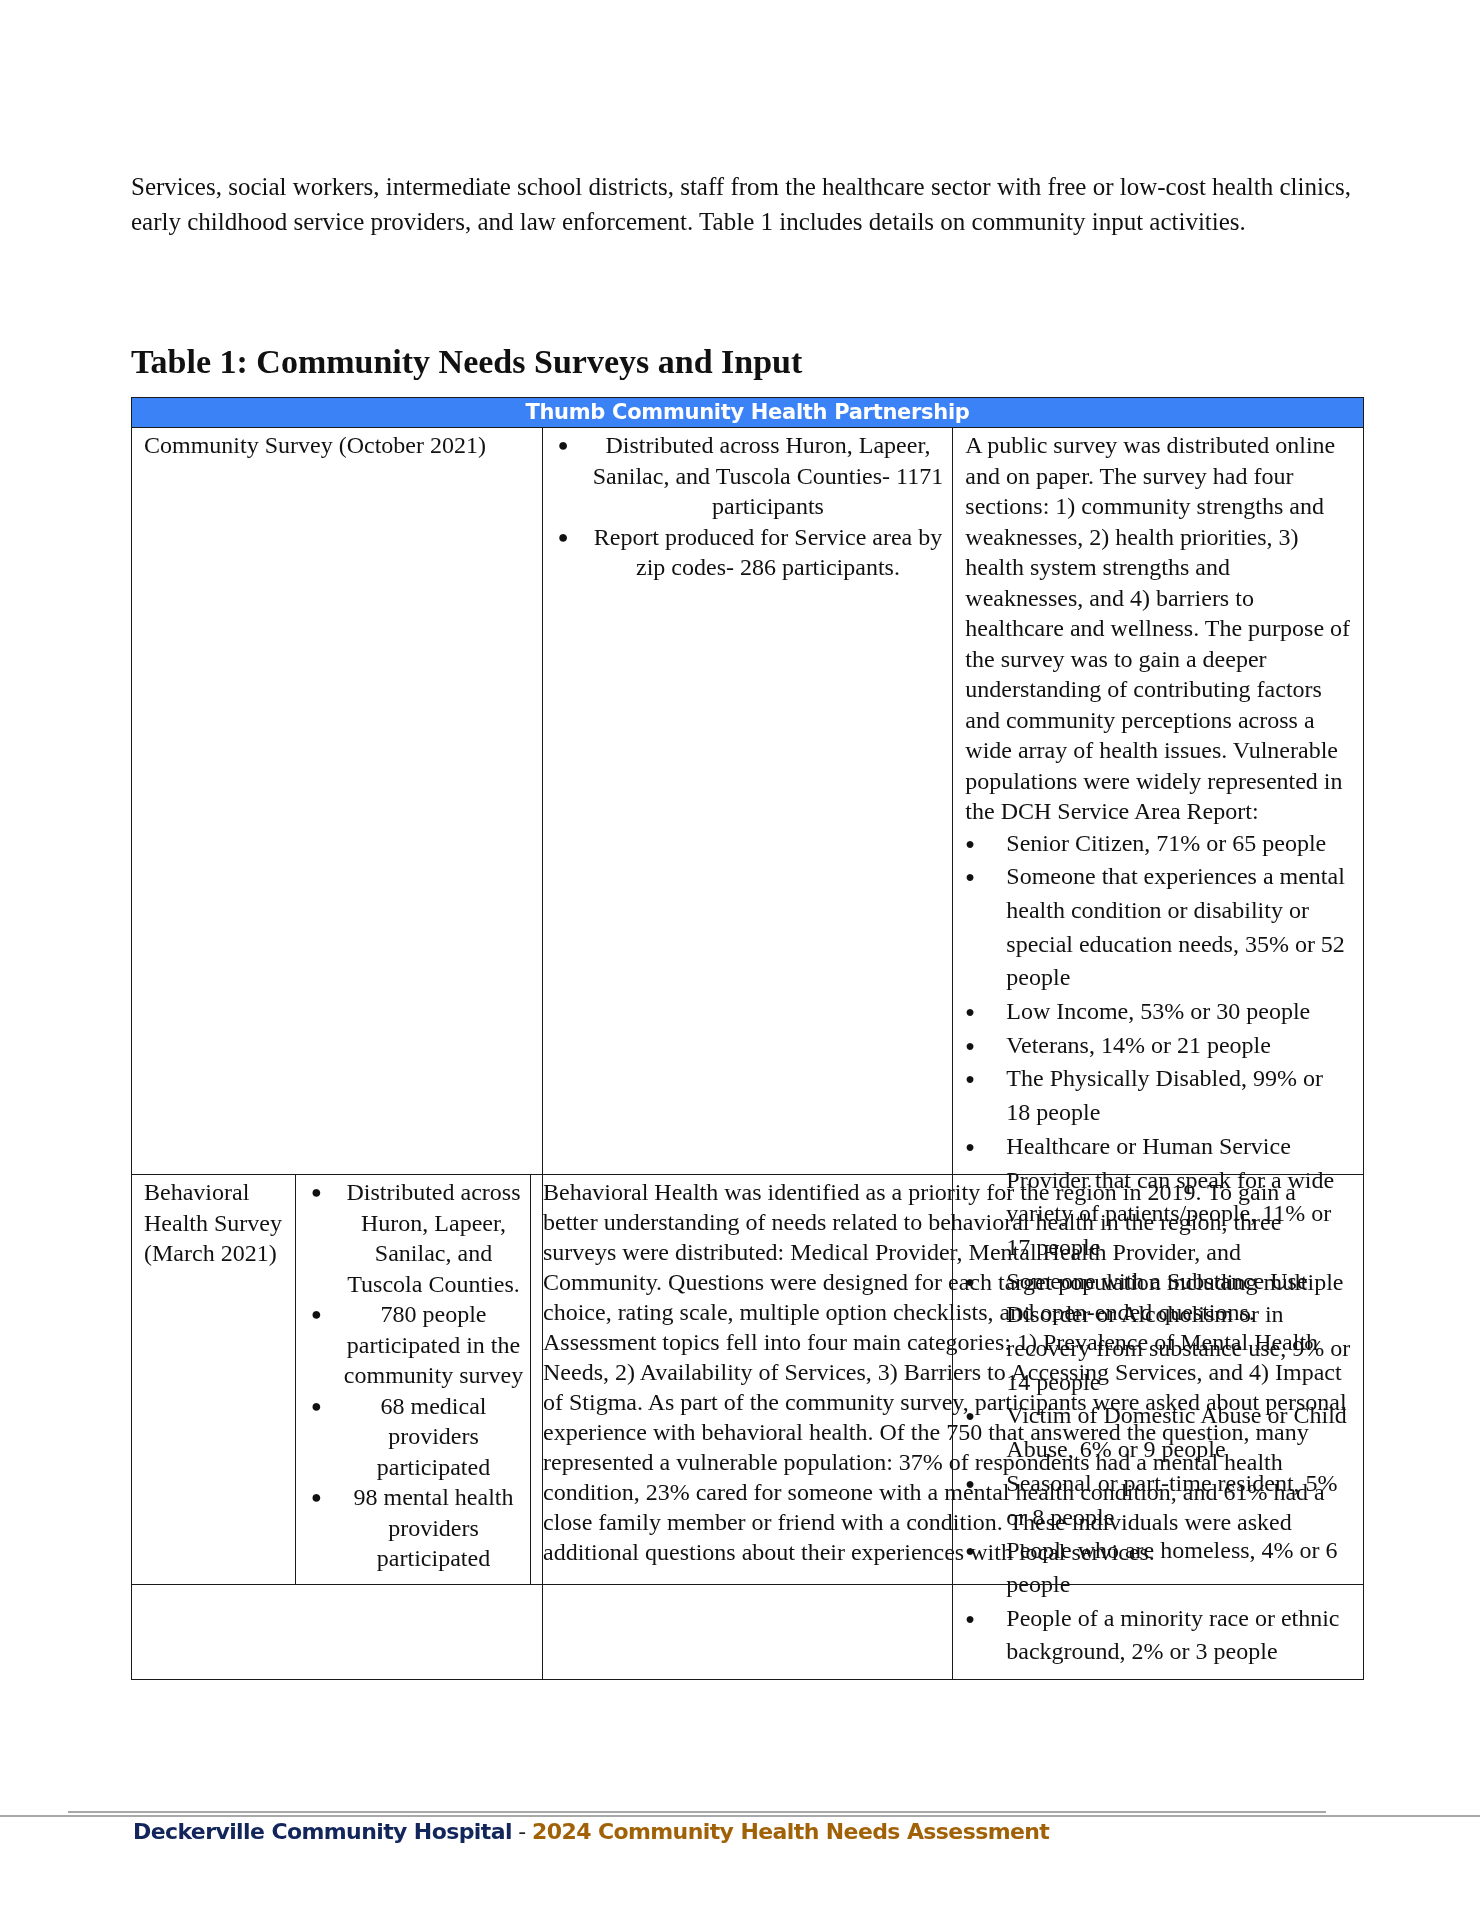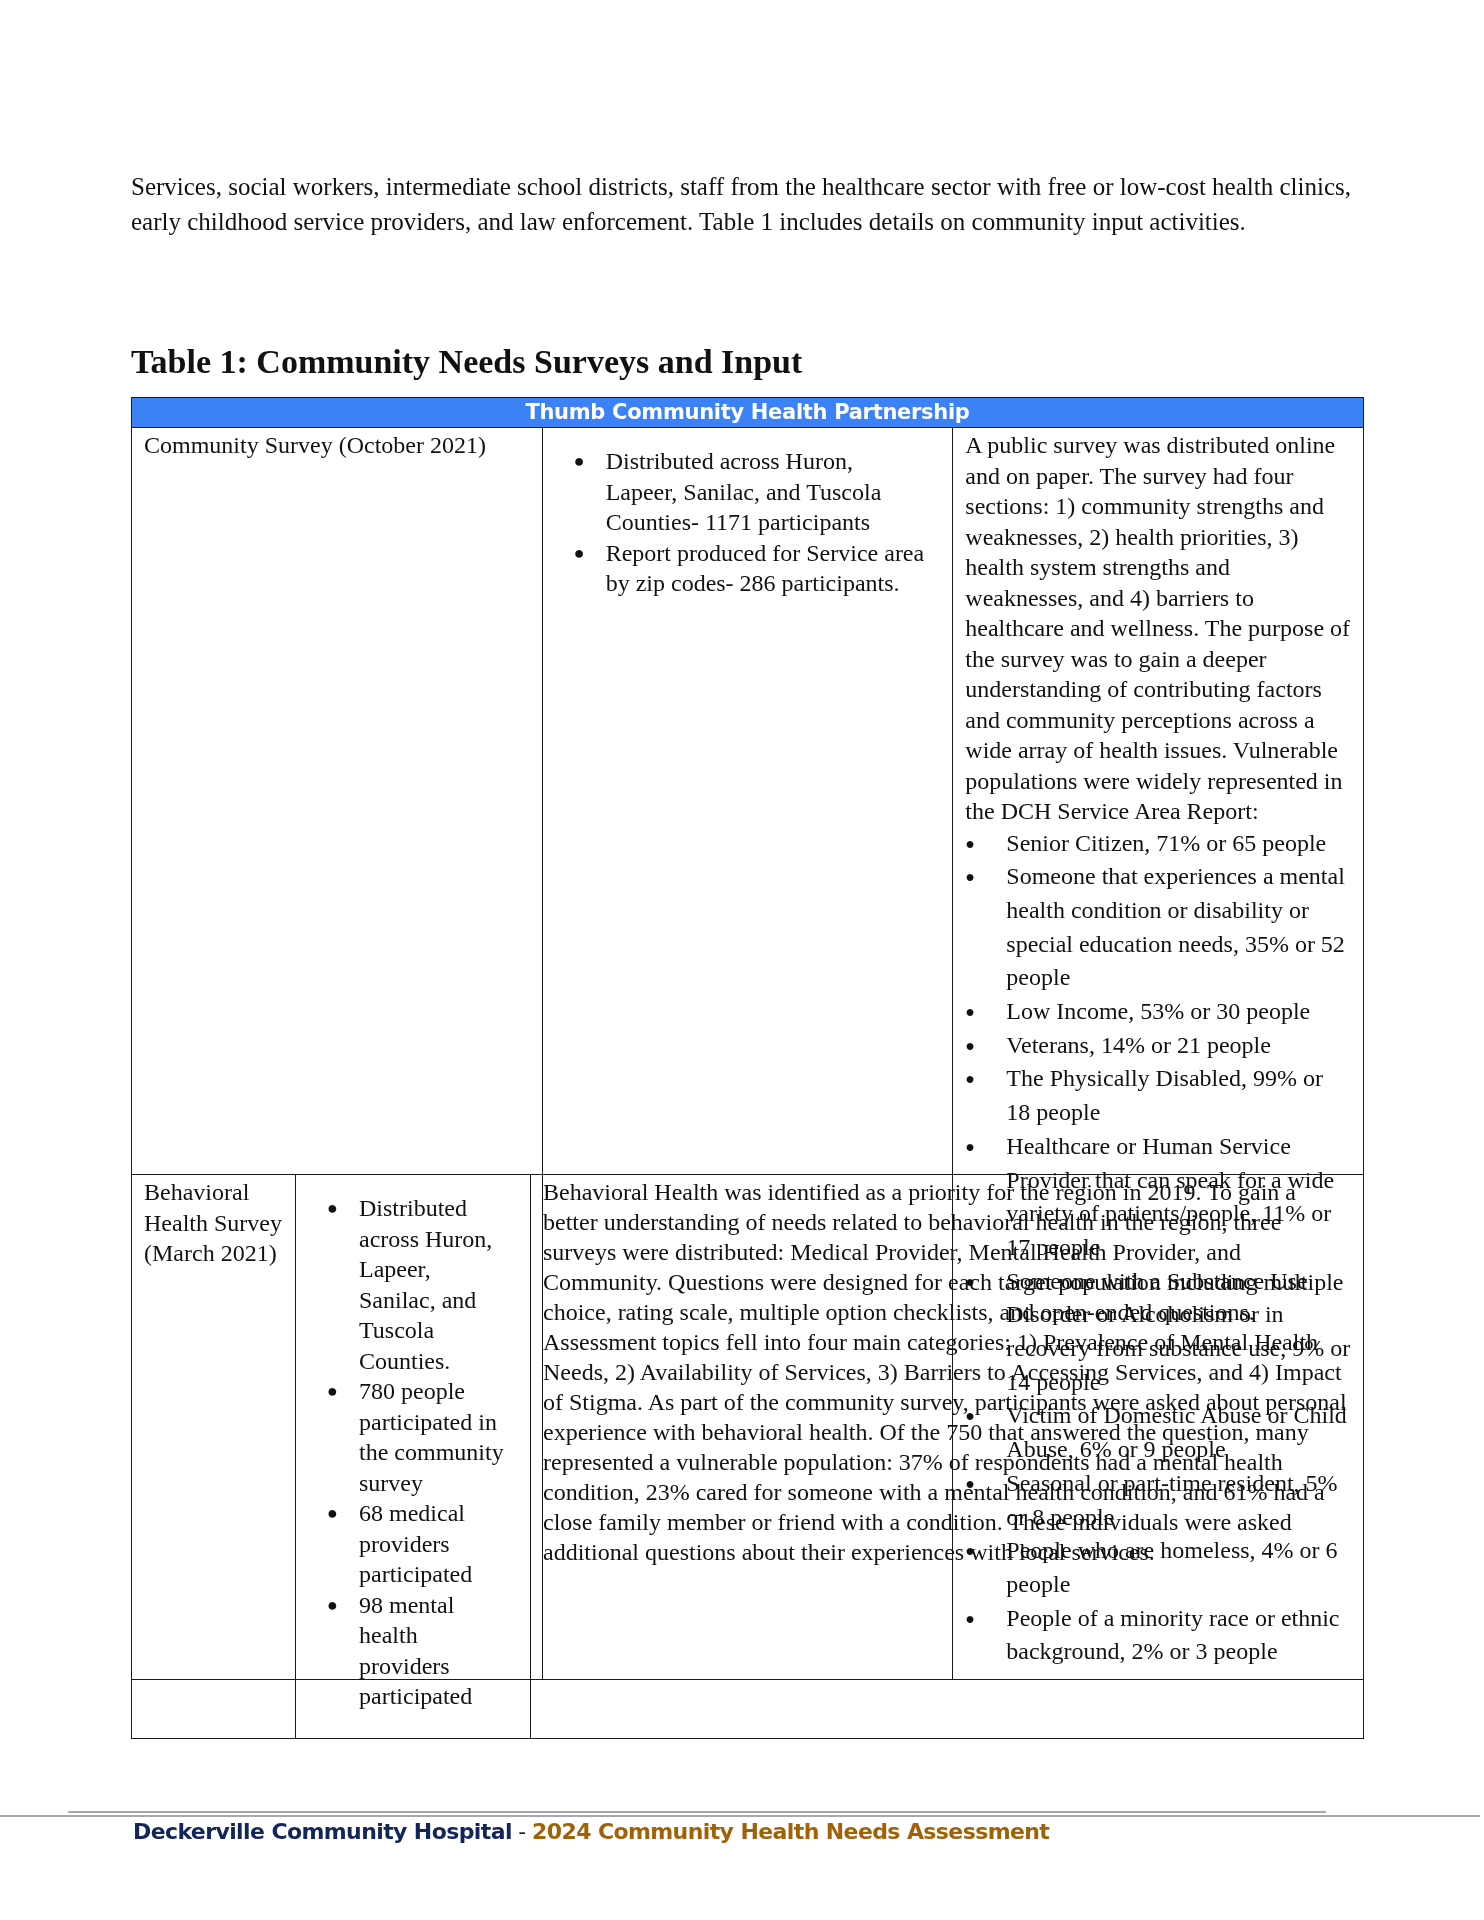--- a/index.html
+++ b/index.html
@@ -4,21 +4,21 @@
   <style>
     html, body { margin: 0; padding: 0; background: #ffffff; }
     body { width: 1484px; height: 1920px; position: relative; overflow: hidden; font-family: "Liberation Serif", "DejaVu Serif", serif; color: #111111; }
     .intro { position: absolute; left: 131px; top: 144px; width: 1240px; font-size: 25px; line-height: 35px; }
     .table-title { position: absolute; left: 131px; top: 343px; font-size: 34px; font-weight: bold; }
     table.survey { position: absolute; left: 131px; width: 1233px; border-collapse: collapse; table-layout: fixed; font-size: 24px; }
     table.survey td { border: 1.5px solid #1a1a1a; vertical-align: top; padding: 2px 12px 10px 12px; line-height: 30.5px; }
     table.survey td.c1 { width: 139px; }
     table.survey td.c2 { width: 216px; padding-left: 12px; padding-right: 6px; }
     .hdr { background: #3b82f6; color: #ffffff; text-align: center; font-family: "DejaVu Sans", "Liberation Sans", sans-serif; font-weight: bold; font-size: 21px; height: 29px; line-height: 29px !important; padding: 0 !important; letter-spacing: -0.3px; }
-    ul.b { margin: 16px; padding: 0; list-style: none; }
+    ul.b { margin: 0; padding: 0; list-style: none; text-align: center; }
     ul.b li { position: relative; padding-left: 35px; }
     ul.b li::before { content: "\25CF"; position: absolute; left: 3px; top: 0; font-size: 18px; }
     ul.pop { margin: 0; padding: 0; list-style: none; }
     ul.pop li { position: relative; padding-left: 41px; line-height: 33.7px; }
     ul.pop li::before { content: "\25CF"; position: absolute; left: 0; top: 0; font-size: 16px; }
     .footer-line-a { position: absolute; left: 68px; top: 1811px; width: 1258px; height: 2px; background: #a8a8a8; }
     .footer-line-b { position: absolute; left: 0; top: 1815px; width: 1480px; height: 2px; background: #a8a8a8; }
     .footer { position: absolute; left: 133px; top: 1819px; font-family: "DejaVu Sans", "Liberation Sans", sans-serif; font-weight: bold; font-size: 22px; letter-spacing: -0.6px; white-space: nowrap; }
     .footer .org { color: #12265c; }
     .footer .sep { color: #222222; font-weight: normal; }

